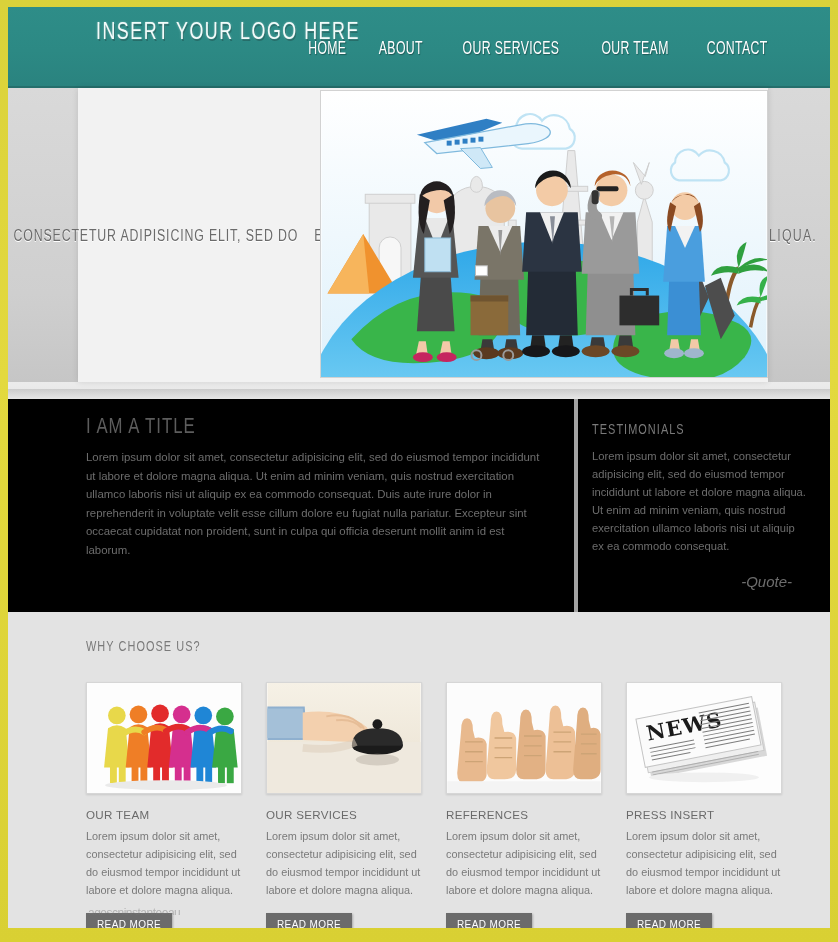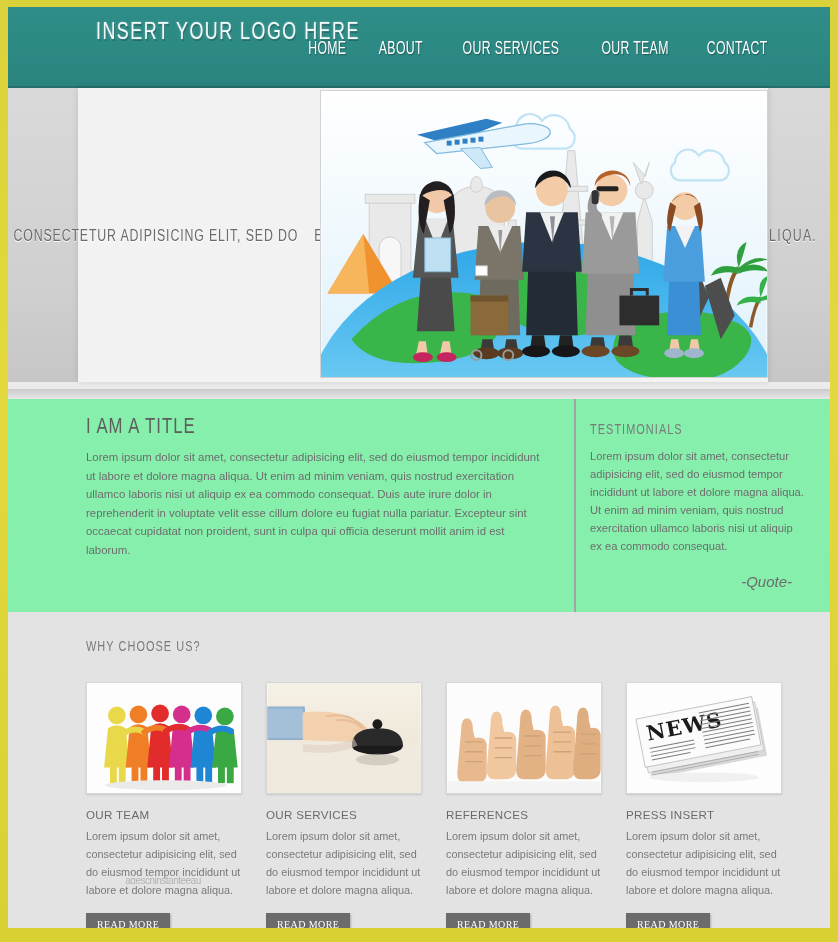--- a/index.html
+++ b/index.html
@@ -109,30 +109,30 @@
     background:#ffffff;
     border:1px solid #d2d2d2;
     overflow:hidden;
   }
   #hero-svg { display:block; width:100%; height:100%; }
 
   
   #content {
     position:relative;
     height: 213px;
-    background:#86efac;
+    background:#000000;
     display:flex;
   }
   #content-main {
     width: 566px;
     padding: 14px 32px 0 78px;
   }
   #content-side {
     flex:1;
-    border-left:2px solid #a3a3a3;
+    border-left:4px solid #a3a3a3;
     padding: 18px 24px 0 14px;
   }
   h2.fancy {
     margin:0 0 14px 0;
     font-weight:400;
     color:#5d5d5d;
     font-size:18px;
     letter-spacing:1.1px;
     transform: scaleY(1.25) scaleX(0.93);
     transform-origin:left top;
@@ -205,35 +205,34 @@
     display:inline-block;
     margin-top:14px;
     background:#6b6b6b;
     color:#fff;
     font-size:10px;
     letter-spacing:0.4px;
     padding: 6px 11px 6px 11px;
     border:0;
     cursor:pointer;
     box-shadow: 1px 1px 2px rgba(0,0,0,.25);
-    font-family:Liberation Serif, serif;
+    font-family:Liberation Sans, sans-serif;
   }
   .card.first { position:relative; }
   .watermark {
     position:absolute;
-    left:2px; bottom:52px;
+    left:2px; bottom:21px;
     width:150px; height:9px;
     color:rgba(120,120,120,.45);
-    font-size:10px;
+    font-size:12px;
     letter-spacing:-0.5px;
     overflow:hidden;
     white-space:nowrap;
     filter: blur(0.6px);
     pointer-events:none;
-    text-align:center;
   }
 </style>
 </head>
 <body>
 
 <div id="page-frame">
 <div id="page">
 
   <div id="header">
     <div id="logo">INSERT YOUR LOGO HERE</div>

